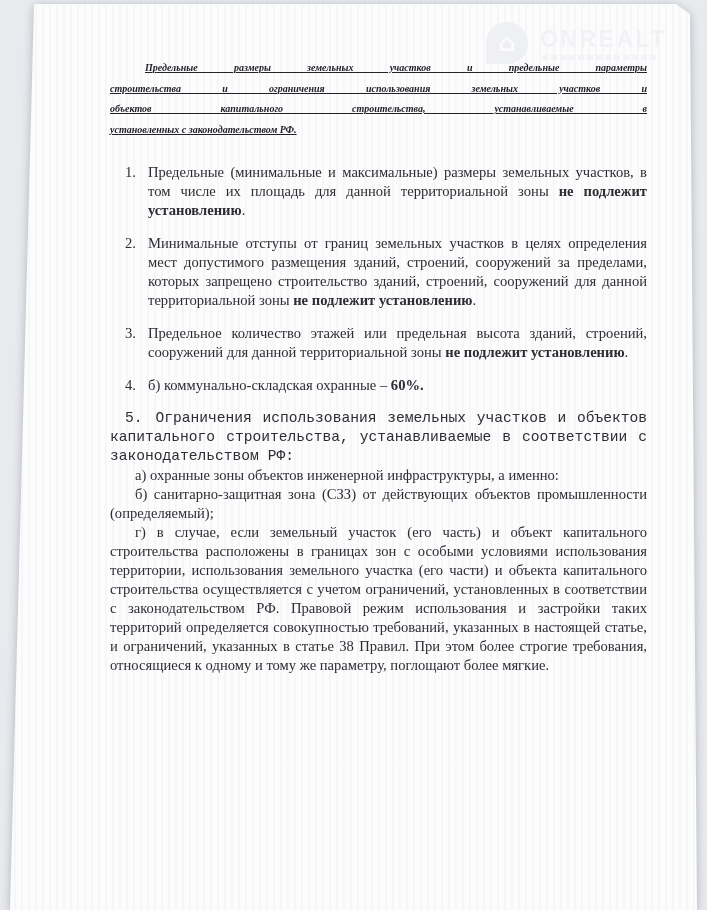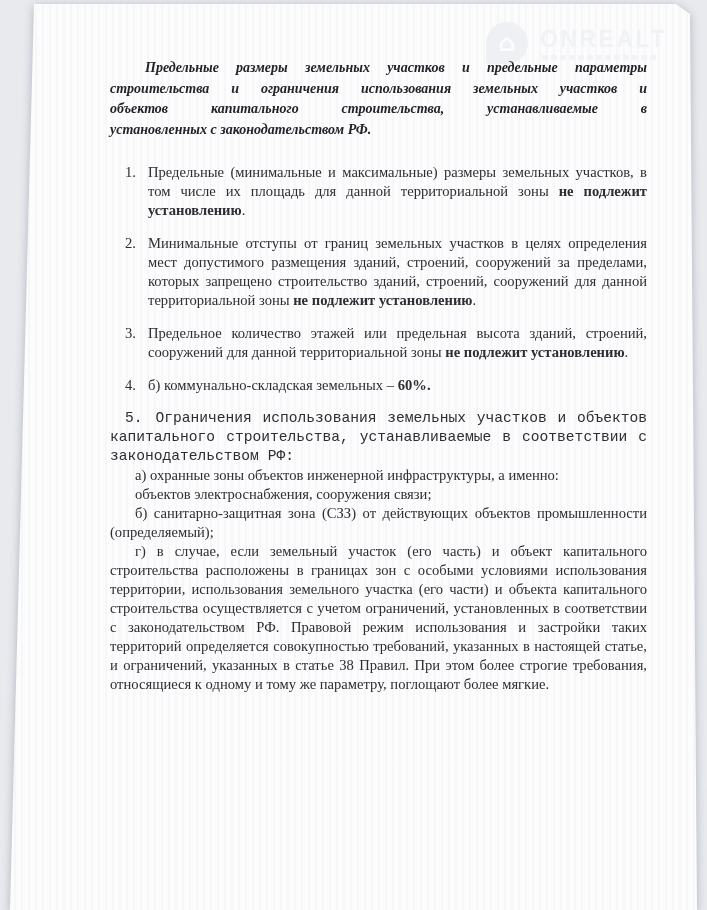--- a/index.html
+++ b/index.html
@@ -45,21 +45,21 @@
     margin-top:4px; margin-left:2px; height:5px; width:114px;
     background:repeating-linear-gradient(90deg, #f2f3f6 0 6px, rgba(255,255,255,0) 6px 9px);
   }
 
   
   .content{
     position:absolute; left:110px; top:58px; width:537px; z-index:1;
     color:#2d2d33; font-size:14.6px; line-height:19px;
   }
 
-  .doc-title{ font-weight:bold; font-style:italic; font-size:14px; line-height:20.5px; color:#222228; }
+  .doc-title{ font-weight:bold; font-style:italic; font-size:10px; line-height:20.5px; color:#222228;text-decoration:underline; }
   .title-line{ display:block; text-align:justify; text-align-last:justify; }
   .title-line.first{ padding-left:35px; }
   .title-line.last{ text-align-last:left; }
 
   .doc-list{ margin-top:23px; }
   .li{
     position:relative; padding-left:38px; margin-bottom:14px;
     text-align:justify;
   }
   .li .num{ position:absolute; left:15px; top:0; }
@@ -108,27 +108,26 @@
           <span>Минимальные отступы от границ земельных участков в целях определения мест допустимого размещения зданий, строений, сооружений за пределами, которых запрещено строительство зданий, строений, сооружений для данной территориальной зоны </span><b>не подлежит установлению</b><span>.</span>
         </div>
 
         <div class="li">
           <span class="num">3.</span>
           <span>Предельное количество этажей или предельная высота зданий, строений, сооружений для данной территориальной зоны </span><b>не подлежит установлению</b><span>.</span>
         </div>
 
         <div class="li">
           <span class="num">4.</span>
-          <span class="subline"><span>б) коммунально-складская земельных – </span><b>60%.</b></span>
+          <span class="subline"><span>б) коммунально-складская охранные – </span><b>60%.</b></span>
         </div>
 
         <div class="sec5">
           <p class="head"><span class="num">5.</span><span>Ограничения использования земельных участков и объектов капитального строительства, устанавливаемые в соответствии с законодательством РФ:</span></p>
           <p>а) охранные зоны объектов инженерной инфраструктуры, а именно:</p>
-          <p>объектов электроснабжения, сооружения связи;</p>
           <p>б) санитарно-защитная зона (СЗЗ) от действующих объектов промышленности (определяемый);</p>
           <p>г) в случае, если земельный участок (его часть) и объект капитального строительства расположены в границах зон с особыми условиями использования территории, использования земельного участка (его части) и объекта капитального строительства осуществляется с учетом ограничений, установленных в соответствии с законодательством РФ. Правовой режим использования и застройки таких территорий определяется совокупностью требований, указанных в настоящей статье, и ограничений, указанных в статье 38 Правил. При этом более строгие требования, относящиеся к одному и тому же параметру, поглощают более мягкие.</p>
         </div>
 
       </div>
     </div>
   </div>
 </div>
 
 </body></html>

